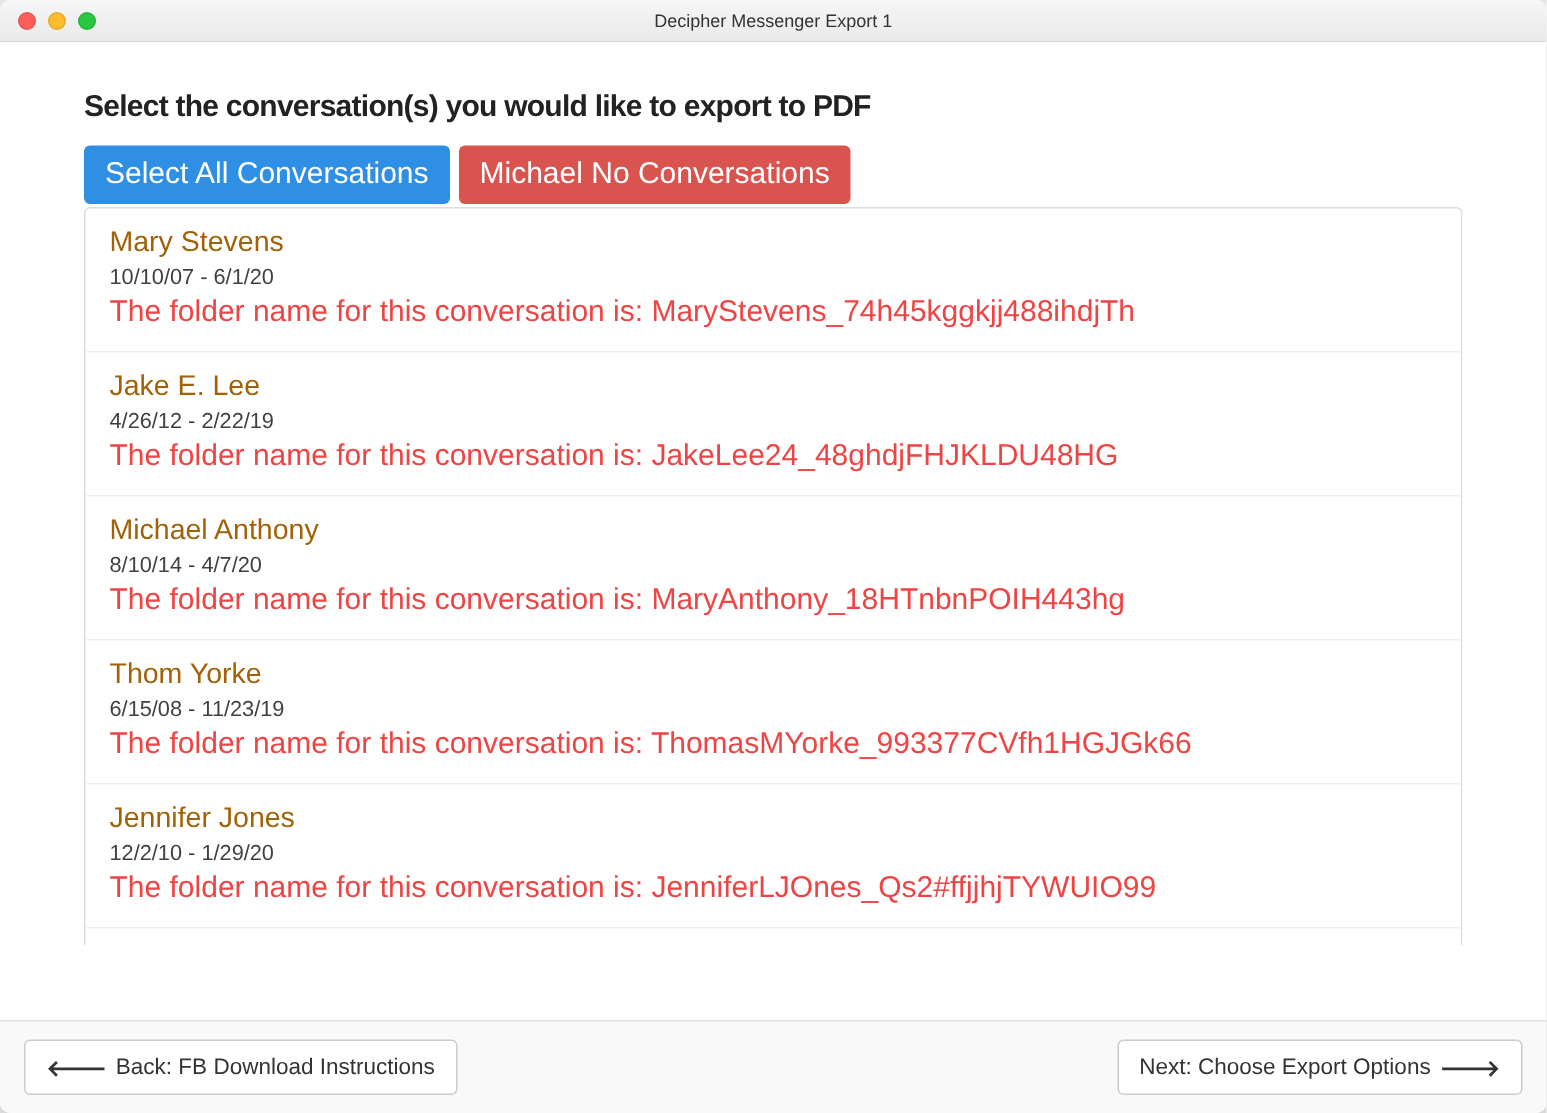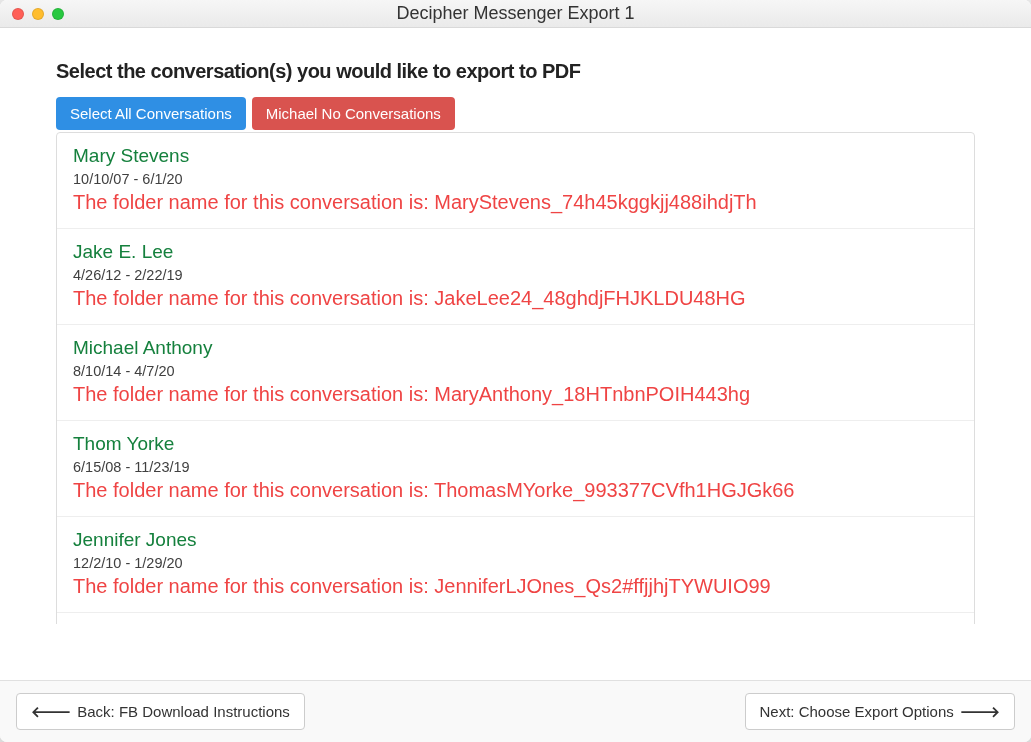--- a/index.html
+++ b/index.html
@@ -44,21 +44,21 @@
       border-radius: 50%;
     }
     .tl-red { background: #ff5f57; border: 0.5px solid rgba(0,0,0,0.1); }
     .tl-yellow { background: #ffbd2e; border: 0.5px solid rgba(0,0,0,0.1); }
     .tl-green { background: #28c840; border: 0.5px solid rgba(0,0,0,0.1); }
     .titlebar-title {
       position: absolute;
       left: 0;
       right: 0;
       text-align: center;
-      font-size: 18px;
+      font-size: 12px;
       color: #333;
       pointer-events: none;
     }
     .content {
       flex: 1;
       padding: 32px 56px 0 56px;
       overflow: hidden;
       position: relative;
       background: #fff;
     }
@@ -69,21 +69,21 @@
       margin-bottom: 14px;
       letter-spacing: -0.5px;
     }
     .button-row {
       display: flex;
       gap: 6px;
       margin-bottom: 2px;
     }
     .btn {
       padding: 8px 14px;
-      font-size: 15px;
+      font-size: 20px;
       color: #fff;
       border: none;
       border-radius: 4px;
       cursor: pointer;
       font-weight: 400;
       text-align: right;
     }
     .btn-primary { background: #2f8fe4; }
     .btn-danger { background: #d9534f; }
     .conversation-list {
@@ -94,21 +94,21 @@
     .conversation-item {
       padding: 12px 16px 14px 16px;
       border-bottom: 1px solid #eee;
       cursor: pointer;
     }
     .conversation-item:last-child {
       border-bottom: none;
     }
     .conv-name {
       font-size: 19px;
-      color: #15803d;
+      color: #a16207;
       font-weight: 500;
       margin-bottom: 4px;
     }
     .conv-dates {
       font-size: 14.5px;
       color: #404040;
       margin-bottom: 4px;
     }
     .conv-folder {
       font-size: 20px;

